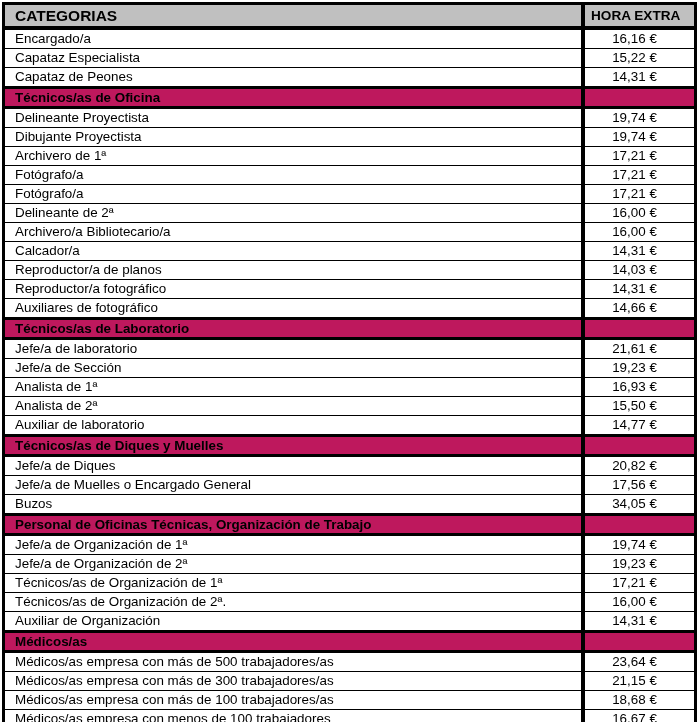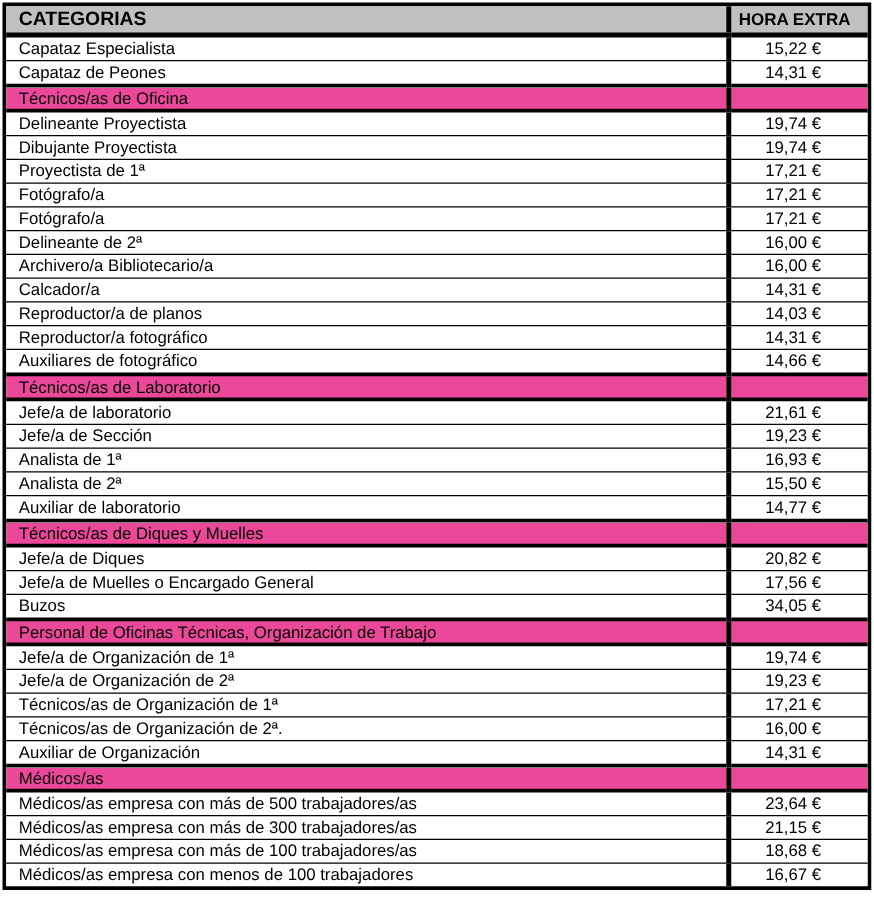--- a/index.html
+++ b/index.html
@@ -10,38 +10,42 @@
       box-sizing: border-box;
     }
     table { border-collapse: collapse; width: 100%; table-layout: fixed; font-family: "Liberation Sans", sans-serif; font-size: 13.4px; color: #000; }
     col.c1 { width: 578px; }
     col.c2 { width: 111px; }
     td { padding: 0 0 0 10px; height: 18px; line-height: 18px; white-space: nowrap; overflow: hidden; }
     td.val { text-align: center; padding: 0 16px 0 6px; border-left: 4px solid #000; }
     tr.row td { border-bottom: 1px solid #000; background: #fff; }
     tr.header td { background: #c0c0c0; font-weight: bold; font-size: 15.5px; height: 21px; line-height: 21px; border-bottom: 4px solid #000; }
     tr.header td.val { font-size: 13.6px; }
-    tr.section td { background: #ec4899; font-weight: normal; border-bottom: 3px solid #000; height: 17px; line-height: 17px; }
+    tr.section td { background: #be185d; font-weight: bold; border-bottom: 3px solid #000; height: 17px; line-height: 17px; }
     tr.before-section td { border-bottom: 3px solid #000; }
     tr.last td { border-bottom: none; }
   </style>
 </head>
 <body>
 
 <div class="table-wrap">
   <table>
     <colgroup>
         <col class="c1">
         <col class="c2">
       </colgroup>
     <tbody id="tbody">
       <tr class="header">
         <td>CATEGORIAS</td>
         <td class="val">HORA EXTRA</td>
       </tr>
+    <tr class="row">
+          <td>Encargado/a</td>
+          <td class="val">16,16 €</td>
+        </tr>
         <tr class="row">
           <td>Capataz Especialista</td>
           <td class="val">15,22 €</td>
         </tr>
         <tr class="row before-section">
           <td>Capataz de Peones</td>
           <td class="val">14,31 €</td>
         </tr>
         <tr class="section">
           <td>Técnicos/as de Oficina</td>
@@ -49,21 +53,21 @@
         </tr>
         <tr class="row">
           <td>Delineante Proyectista</td>
           <td class="val">19,74 €</td>
         </tr>
         <tr class="row">
           <td>Dibujante Proyectista</td>
           <td class="val">19,74 €</td>
         </tr>
         <tr class="row">
-          <td>Proyectista de 1ª</td>
+          <td>Archivero de 1ª</td>
           <td class="val">17,21 €</td>
         </tr>
         <tr class="row">
           <td>Fotógrafo/a</td>
           <td class="val">17,21 €</td>
         </tr>
         <tr class="row">
           <td>Fotógrafo/a</td>
           <td class="val">17,21 €</td>
         </tr>

